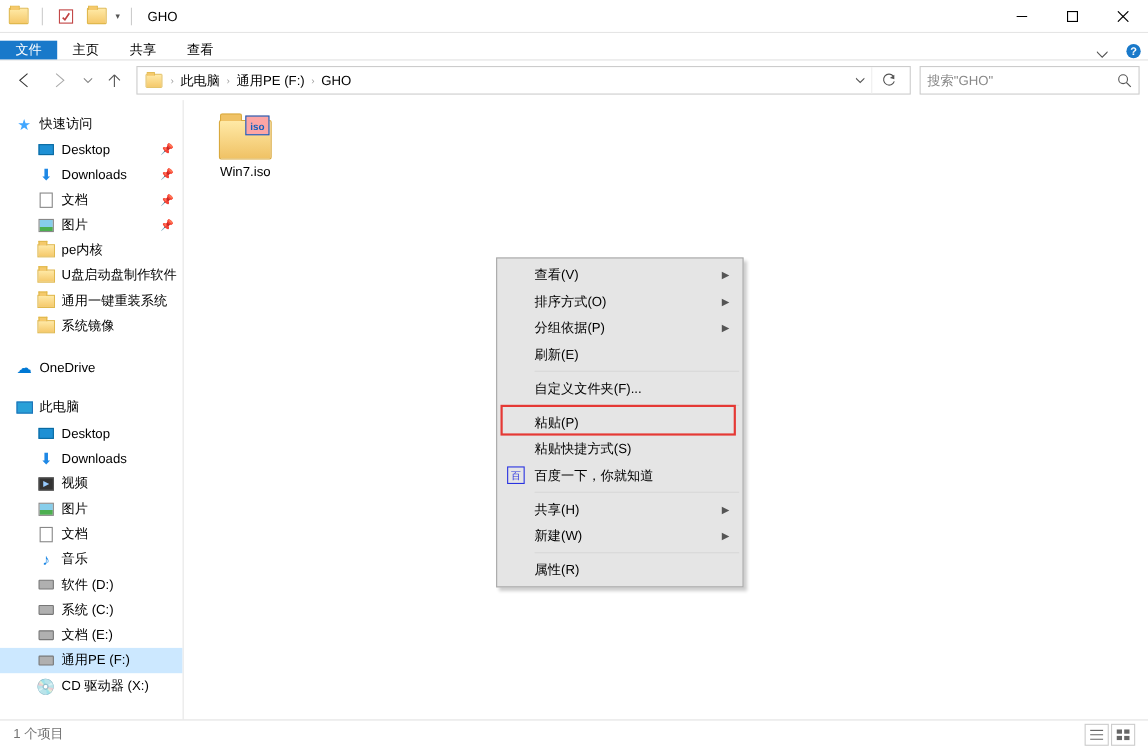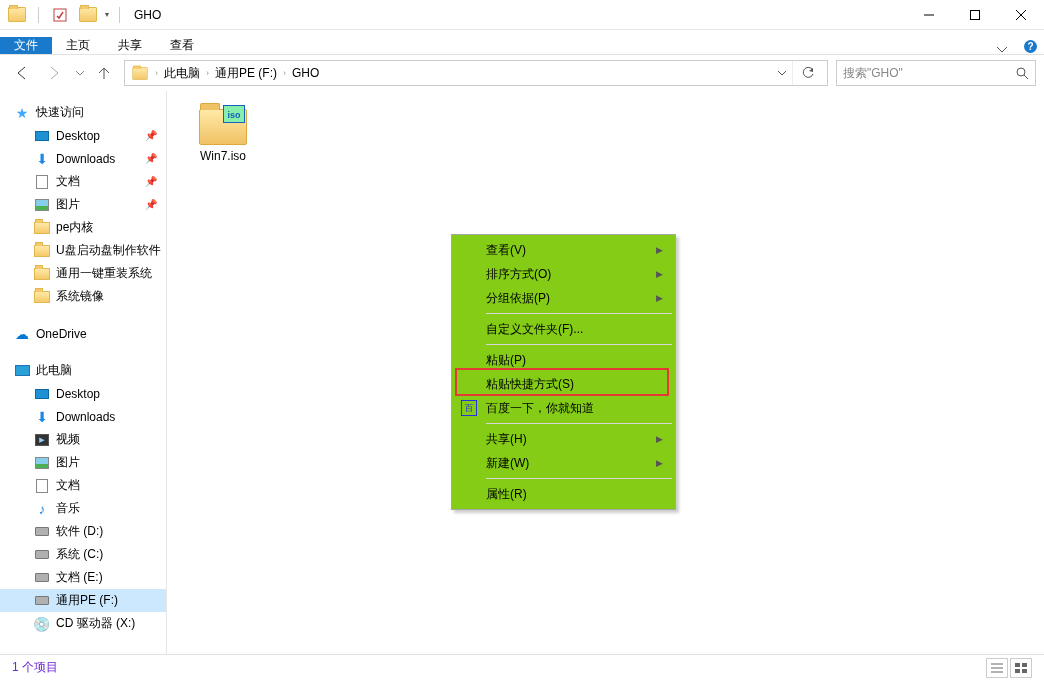--- a/index.html
+++ b/index.html
@@ -61,34 +61,34 @@
 .ico-pc { width: 15px; height: 11px; border: 1px solid #1e73b8; background: #29a0d8; position: relative; }
 .ico-drive { width: 14px; height: 9px; background: #b0b0b0; border: 1px solid #777; border-radius: 1px; }
 .ico-video { width: 14px; height: 12px; border: 1px solid #555; background: #333; display: flex; align-items: center; justify-content: center; color: #9cf; font-size: 7px; }
 .ico-music { color: #1e88e5; }
 
 .content { flex: 1; padding: 12px 18px; position: relative; }
 .file-item { width: 76px; display: flex; flex-direction: column; align-items: center; gap: 4px; }
 .file-icon-large { width: 48px; height: 42px; position: relative; }
 .file-folder-large { width: 48px; height: 36px; background: linear-gradient(#ffe9a6, #f0c265); border: 1px solid #d9a93d; border-radius: 2px; position: absolute; bottom: 0; }
 .file-folder-large::before { content: ""; position: absolute; top: -7px; left: 0; width: 18px; height: 6px; background: #f0c265; border: 1px solid #d9a93d; border-bottom: none; border-radius: 2px 2px 0 0; }
-.iso-badge { position: absolute; top: 2px; right: 2px; width: 22px; height: 18px; background: #86efac; border: 1px solid #1560bd; color: #1560bd; font-size: 9px; font-weight: bold; display: flex; align-items: center; justify-content: center; padding-top:1px; }
+.iso-badge { position: absolute; top: 2px; right: 2px; width: 22px; height: 18px; background: #fca5a5; border: 1px solid #1560bd; color: #1560bd; font-size: 9px; font-weight: bold; display: flex; align-items: center; justify-content: center; padding-top:1px; }
 .file-label { font-size: 12px; text-align: center; }
 
 
-.context-menu { position: absolute; left: 451px; top: 234px; width: 225px; background: #84cc16; border: 1px solid #a7a7a7; box-shadow: 3px 3px 3px rgba(0,0,0,0.2); padding: 3px 2px; }
+.context-menu { position: absolute; left: 451px; top: 234px; width: 225px; background: #e5e5e5; border: 1px solid #a7a7a7; box-shadow: 3px 3px 3px rgba(0,0,0,0.2); padding: 3px 2px; }
 .cm-item { height: 24px; display: flex; align-items: center; padding-left: 32px; padding-right: 10px; position: relative; font-size: 12px; }
 .cm-item .arrow { margin-left: auto; font-size: 9px; color: #555; }
 .cm-item .shortcut { margin-left: auto; color: #333; }
 .cm-sep { height: 1px; background: #d7d7d7; margin: 3px 1px 3px 32px; }
 .cm-highlight-box { position: absolute; border: 2px solid #e53935; pointer-events: none; }
 .cm-icon { position: absolute; left: 7px; width: 16px; height: 16px; display: flex; align-items: center; justify-content: center; font-size: 12px; }
 
 
-.statusbar { position: absolute; bottom: 0; left: 0; right: 0; height: 26px; border-top: 1px solid #e1e1e1; display: flex; align-items: center; padding: 0 12px; font-size: 12px; color: #6d28d9; }
+.statusbar { position: absolute; bottom: 0; left: 0; right: 0; height: 26px; border-top: 1px solid #e1e1e1; display: flex; align-items: center; padding: 0 12px; font-size: 12px; color: #737373; }
 .statusbar .views { margin-left: auto; display: flex; gap: 2px; }
 .statusbar .view-btn { width: 22px; height: 20px; border: 1px solid #ccc; display: flex; align-items: center; justify-content: center; color: #666; }
 
 svg { display: block; }
 .chev-down { font-size: 8px; color: #555; }
 </style>
 </head>
 <body>
 
 <div class="titlebar">
@@ -356,20 +356,23 @@
       <span class="arrow">▶</span>
     </div>
   <div class="cm-item">
       <span>排序方式(O)</span>
       <span class="arrow">▶</span>
     </div>
   <div class="cm-item">
       <span>分组依据(P)</span>
       <span class="arrow">▶</span>
     </div>
+  <div class="cm-item">
+      <span>刷新(E)</span>
+    </div>
   <div class="cm-sep"></div>
   <div class="cm-item">
       <span>自定义文件夹(F)...</span>
     </div>
   <div class="cm-sep"></div>
   <div class="cm-item">
       <span>粘贴(P)</span>
     </div>
   <div class="cm-item">
       <span>粘贴快捷方式(S)</span>

